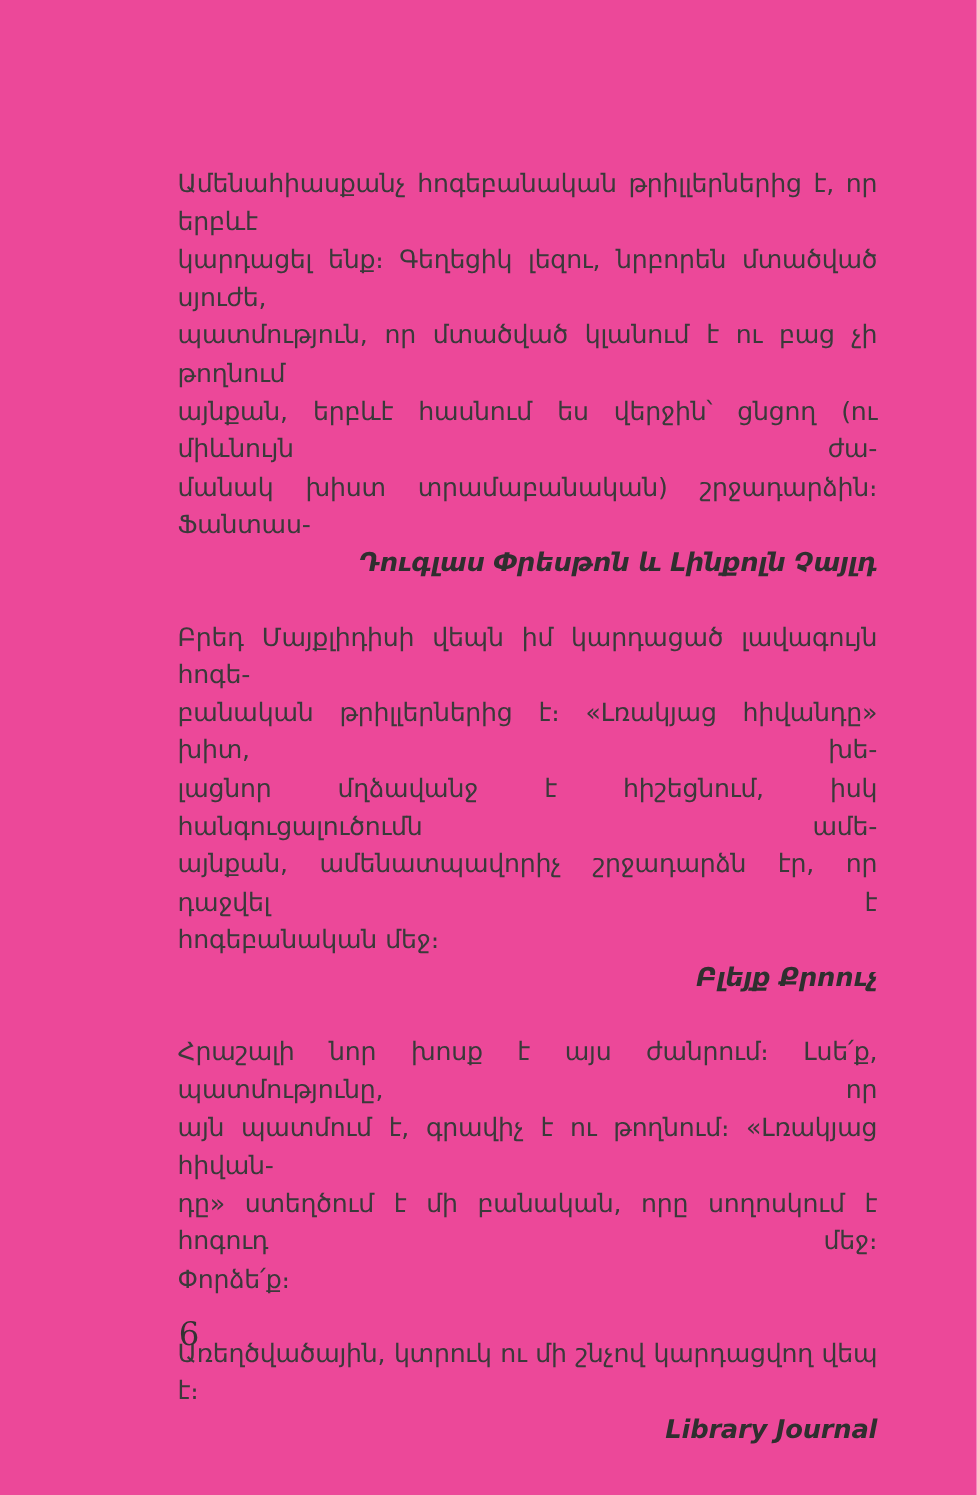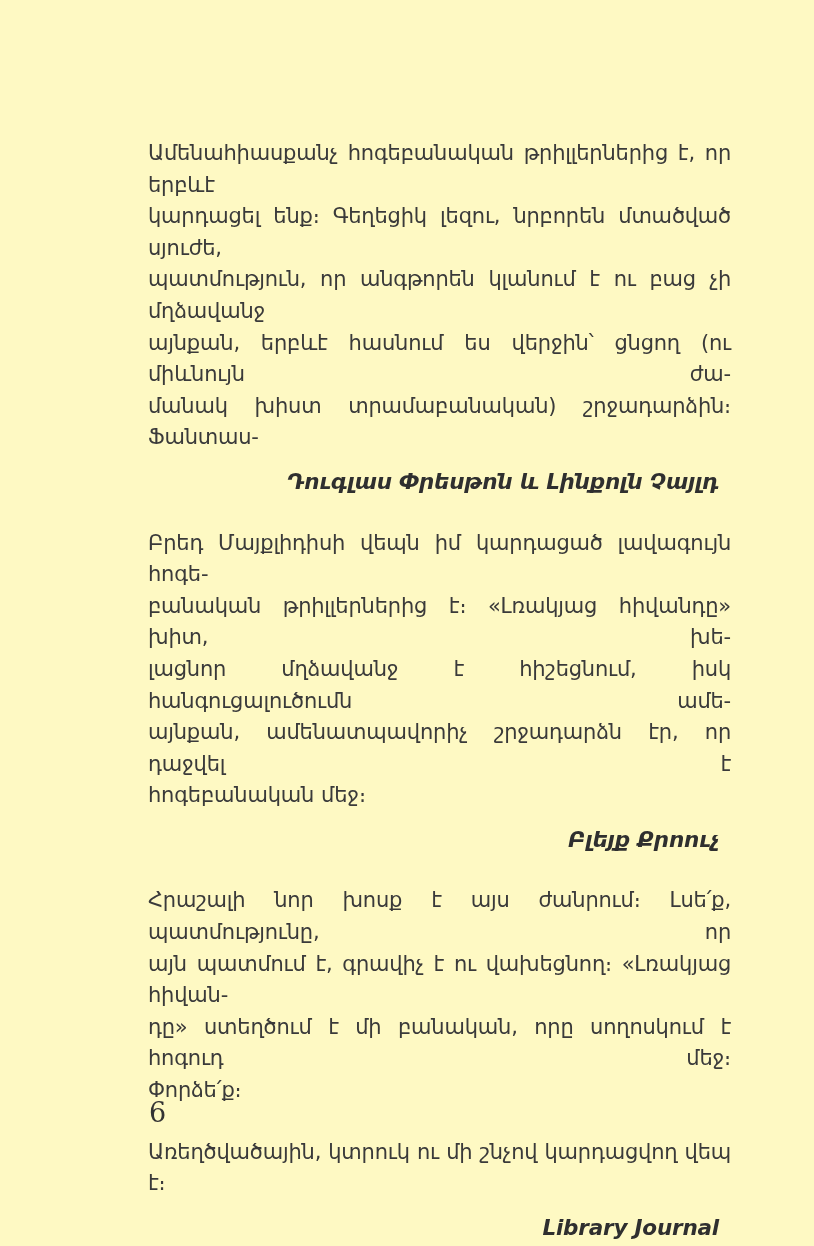--- a/index.html
+++ b/index.html
@@ -4,21 +4,21 @@
 <style>
   html, body {
     margin: 0;
     padding: 0;
     background: #ffffff;
   }
   .page {
     position: relative;
     width: 814px;
     height: 1246px;
-    background: #fef9c3;
+    background: #ec4899;
     font-family: "DejaVu Sans", sans-serif;
     color: #3a3a3a;
     overflow: hidden;
   }
   .text-block {
     position: absolute;
     left: 148px;
     top: 138px;
     width: 583px;
   }
@@ -34,21 +34,21 @@
     letter-spacing: -0.2px;
     word-spacing: 0.5px;
     text-align: justify;
     text-align-last: justify;
     white-space: normal;
   }
   .jline.last {
     text-align-last: left;
   }
   .attribution {
-    margin: 12px;
+    margin: 0;
     padding: 0;
     font-size: 21.5px;
     line-height: 31.6px;
     letter-spacing: -0.2px;
     font-weight: bold;
     font-style: italic;
     text-align: right;
     color: #2f2f2f;
   }
   .page-number {
@@ -63,38 +63,38 @@
 </style>
 </head>
 <body>
 
 <div class="page">
   <div class="text-block">
 
     <section class="quote">
       <p class="jline">Ամենահիասքանչ հոգեբանական թրիլլերներից է, որ երբևէ</p>
       <p class="jline">կարդացել ենք։ Գեղեցիկ լեզու, նրբորեն մտածված սյուժե,</p>
-      <p class="jline">պատմություն, որ անգթորեն կլանում է ու բաց չի մղձավանջ</p>
+      <p class="jline">պատմություն, որ մտածված կլանում է ու բաց չի թողնում</p>
       <p class="jline">այնքան, երբևէ հասնում ես վերջին՝ ցնցող (ու միևնույն ժա-</p>
       <p class="jline">մանակ խիստ տրամաբանական) շրջադարձին։ Ֆանտաս-</p>
       <p class="attribution">Դուգլաս Փրեսթոն և Լինքոլն Չայլդ</p>
     </section>
 
     <section class="quote">
       <p class="jline">Բրեդ Մայքլիդիսի վեպն իմ կարդացած լավագույն հոգե-</p>
       <p class="jline">բանական թրիլլերներից է։ «Լռակյաց հիվանդը» խիտ, խե-</p>
       <p class="jline">լացնոր մղձավանջ է հիշեցնում, իսկ հանգուցալուծումն ամե-</p>
       <p class="jline">այնքան, ամենատպավորիչ շրջադարձն էր, որ դաջվել է</p>
       <p class="jline last">հոգեբանական մեջ։</p>
       <p class="attribution">Բլեյք Քրոուչ</p>
     </section>
 
     <section class="quote">
       <p class="jline">Հրաշալի նոր խոսք է այս ժանրում։ Լսե՛ք, պատմությունը, որ</p>
-      <p class="jline">այն պատմում է, գրավիչ է ու վախեցնող։ «Լռակյաց հիվան-</p>
+      <p class="jline">այն պատմում է, գրավիչ է ու թողնում։ «Լռակյաց հիվան-</p>
       <p class="jline">դը» ստեղծում է մի բանական, որը սողոսկում է հոգուդ մեջ։</p>
       <p class="jline last">Փորձե՛ք։</p>
     </section>
 
     <section class="quote">
       <p class="jline last">Առեղծվածային, կտրուկ ու մի շնչով կարդացվող վեպ է։</p>
       <p class="attribution">Library Journal</p>
     </section>
 
   </div>

